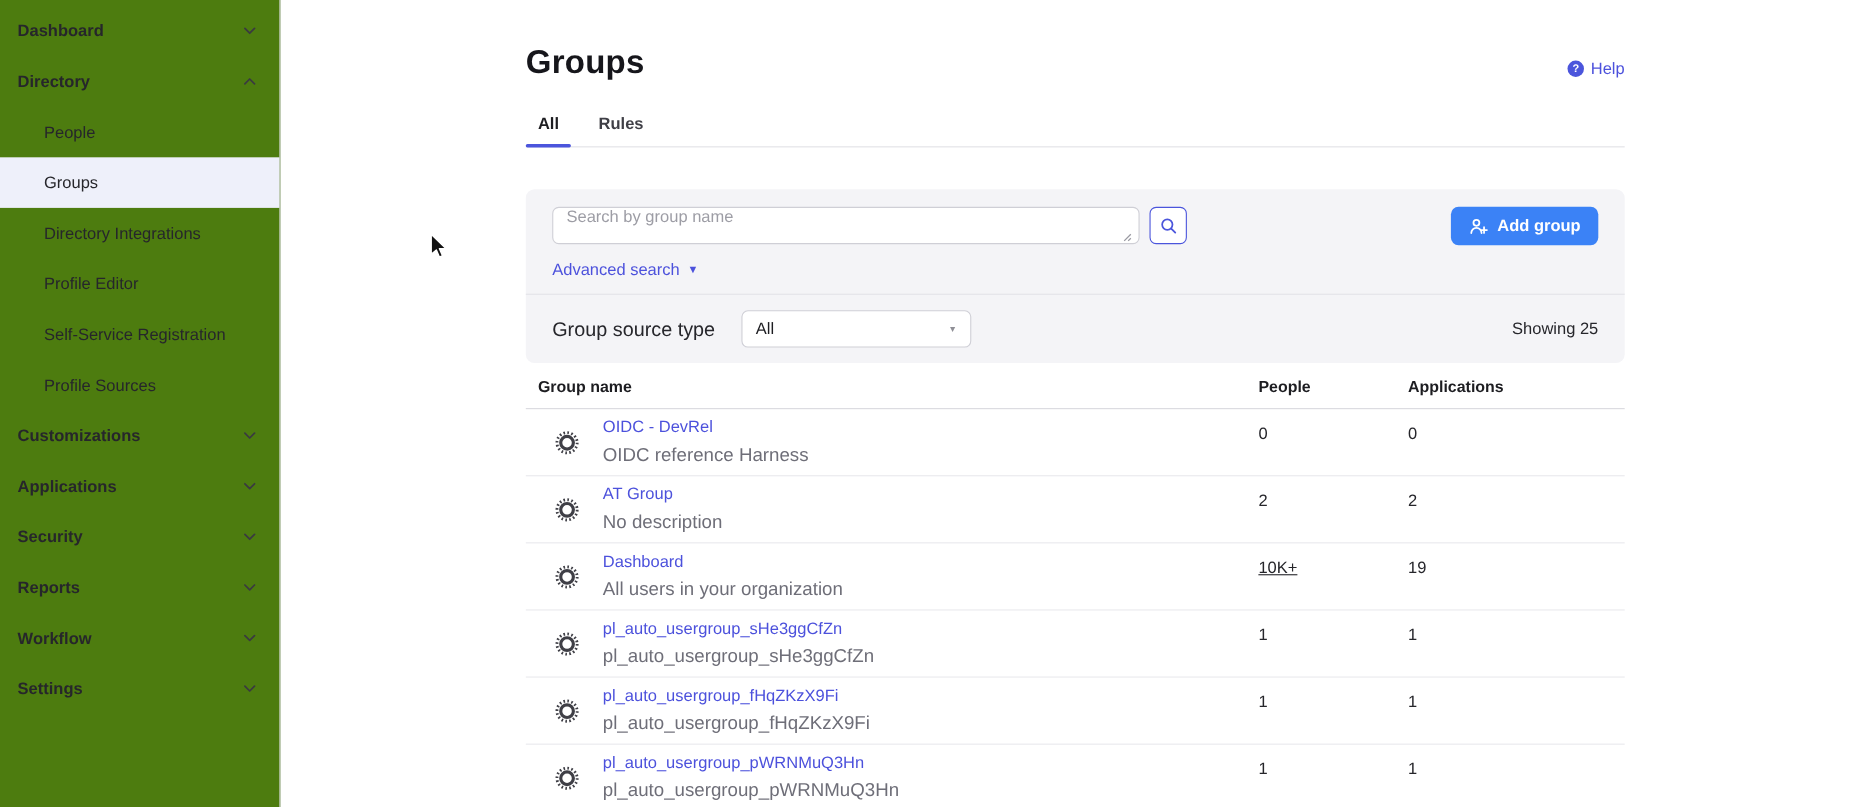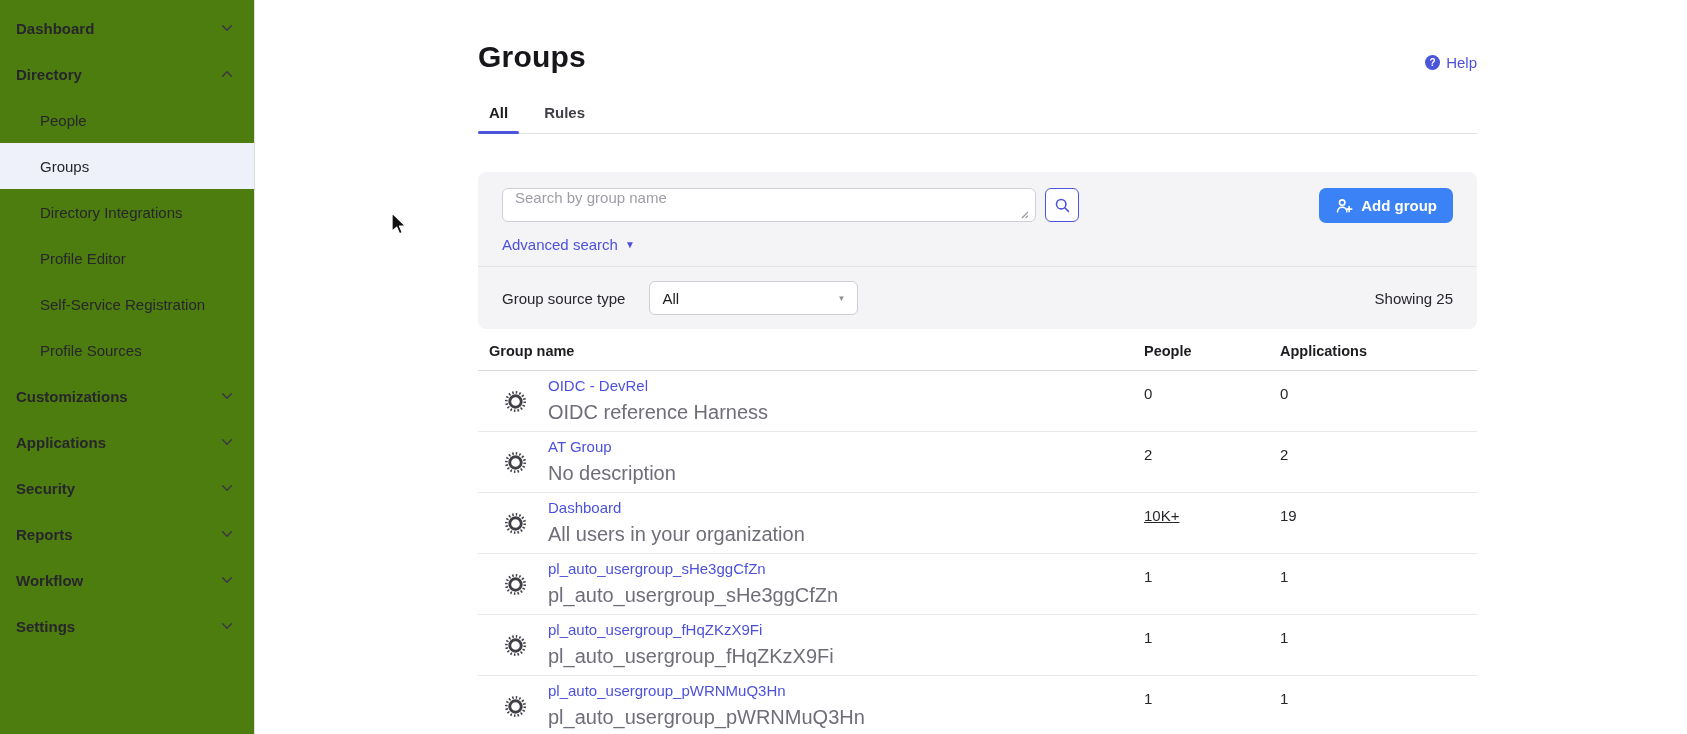--- a/index.html
+++ b/index.html
@@ -73,21 +73,21 @@
   .add-group-btn {
     margin-left: auto; height: 35px; padding: 0 16px; border: none; border-radius: 7px;
     background: #3b82f6; color: #fff; font-family: "Liberation Sans", sans-serif;
     font-size: 15px; font-weight: 700; display: flex; align-items: center; gap: 8px; cursor: pointer;
   }
   .advanced-row { padding: 10px 24px 12px 24px; border-bottom: 1px solid #e3e3e8; }
   .advanced-link { color: #4c51dc; font-size: 15px; cursor: pointer; display: inline-flex; align-items: center; gap: 7px; }
   .advanced-caret { font-size: 10px; color: #4c51dc; }
 
   .panel-row2 { display: flex; align-items: center; padding: 14px 24px; }
-  .filter-label { font-size: 15px; color: #26262b; }
+  .filter-label { font-size: 18px; color: #26262b; }
   .select-box {
     margin-left: 24px; width: 209px; height: 34px; background: #fff;
     border: 1px solid #cfcfd6; border-radius: 6px; display: flex; align-items: center;
     padding: 0 12px; font-size: 15px; color: #1d1d21; cursor: pointer; justify-content: space-between;
   }
   .select-caret { font-size: 8px; color: #8f8f96; }
   .showing { margin-left: auto; font-size: 15px; color: #26262b; }
 
   
   .table { margin-top: 0; }
@@ -97,21 +97,21 @@
   }
   .t-head .t-cell { font-size: 14.5px; font-weight: 600; color: #1d1d21; }
   .t-head .t-cell.first { padding-left: 11px; }
   .t-row {
     display: grid; grid-template-columns: 666px 136px 1fr;
     border-bottom: 1px solid #e9e9ed; height: 61px;
   }
   .g-cell { display: flex; align-items: center; padding-left: 26px; }
   .g-icon { flex: 0 0 auto; margin-right: 21px; }
   .g-name { font-size: 15px; color: #4c51dc; cursor: pointer; line-height: 1.5; }
-  .g-desc { font-size: 20px; color: #6e6e78; line-height: 1.5; }
+  .g-desc { font-size: 17px; color: #6e6e78; line-height: 1.5; }
   .num-cell { display: flex; align-items: flex-start; padding-top: 14px; font-size: 15px; color: #26262b; }
   .num-cell .linkish { text-decoration: underline; cursor: pointer; font-weight: 400; }
 
   
   .cursor { position: absolute; left: 390px; top: 212px; pointer-events: none; z-index: 50; }
 </style>
 </head>
 <body>
 
 <div class="screen">

